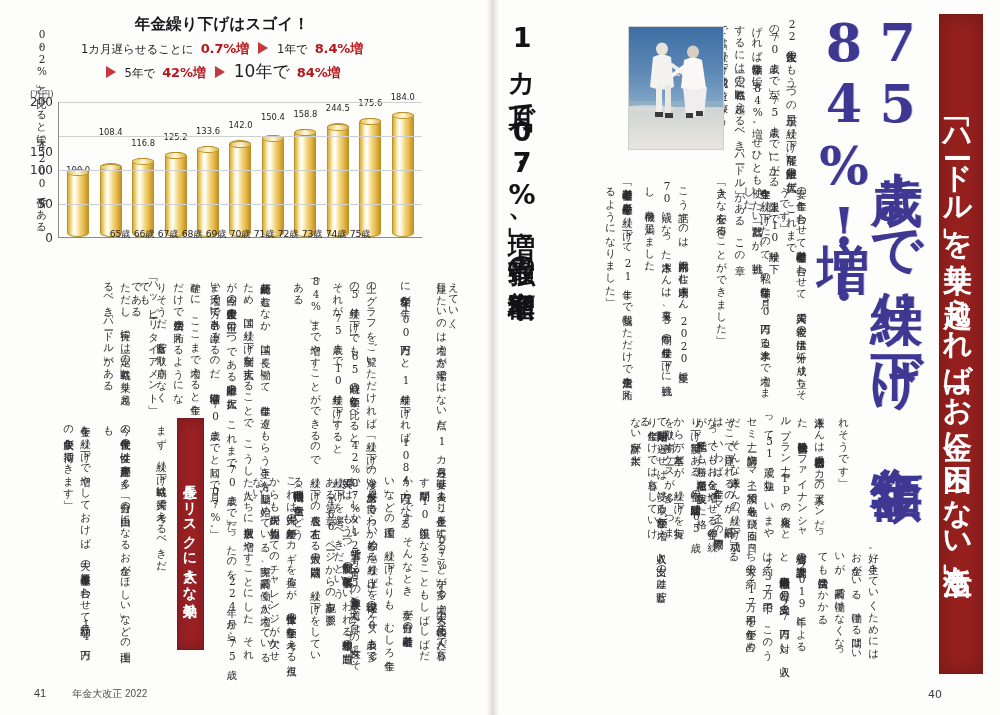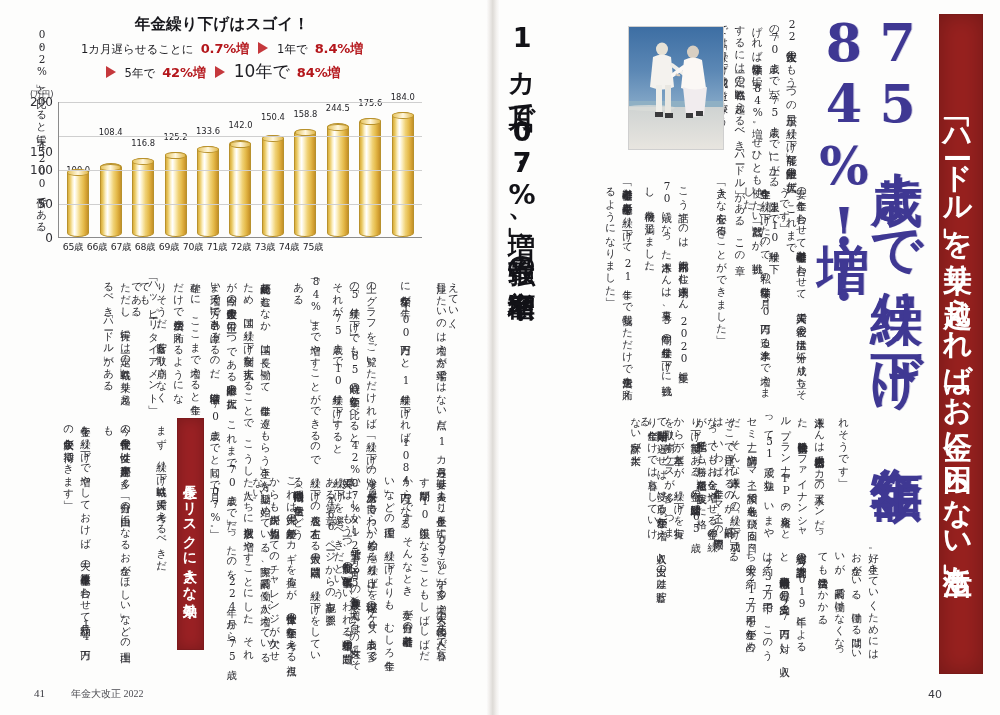--- a/index.html
+++ b/index.html
@@ -129,22 +129,22 @@
   }
   .bar::after {
     content: "";
     position: absolute; left: -0.8px; right: -0.8px; top: -0.8px;
     height: 5px;
     border-radius: 11px / 3px;
     background: linear-gradient(to right, #e7c560, #fff7de, #e2b84a);
     border: 0.8px solid #b8912c;
   }
   .x-axis {
-    position: absolute; left: 36px; right: 0; top: 139px;
-    display: flex; justify-content: flex-start;
+    position: absolute; left: 36px; right: 0; top: 126px;
+    display: flex; justify-content: center;
     padding: 0 3px;
   }
   .x-tick {
     width: 24px; text-align: center;
     font-family: "DejaVu Sans", "Liberation Sans", sans-serif;
     font-size: 9.3px; color: #1f1f24;
     letter-spacing: -0.03em;
   }
 
   
@@ -228,21 +228,21 @@
     overflow: hidden;
     border: 0.5px solid #cfcfcf;
   }
   .photo svg { display: block; }
 
   .rcol { position: absolute; font-size: 10.4px; }
 
   
   .footer {
     position: absolute; bottom: 14px;
-    font-family: Liberation Serif, serif;
+    font-family: Liberation Sans, sans-serif;
     font-size: 10px; color: #4c4c52;
     display: flex; align-items: baseline; gap: 26px;
   }
   .footer .pg { font-size: 11px; color: #3a3a40; }
   .footer-right {
     position: absolute; right: 58px; bottom: 14px;
     font-family: "DejaVu Sans", "Liberation Sans", sans-serif;
     font-size: 11px; color: #3a3a40;
   }
 </style>

